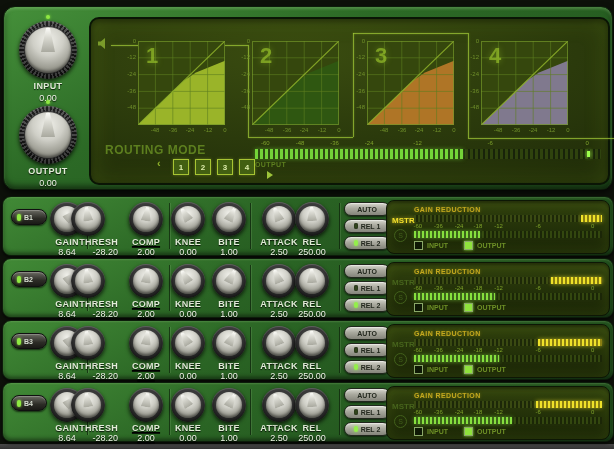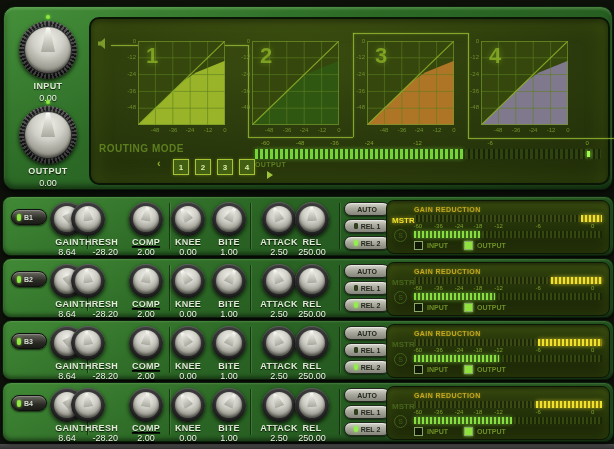--- a/index.html
+++ b/index.html
@@ -70,21 +70,21 @@
   .yticks span,.xticks span{position:absolute;font-size:6px;color:#6f8f2a;}
   .yticks span{left:0;width:12px;text-align:right;}
   .yticks span:nth-child(1){top:5px;} .yticks span:nth-child(2){top:21px;}
   .yticks span:nth-child(3){top:38px;} .yticks span:nth-child(4){top:55px;}
   .yticks span:nth-child(5){top:71px;}
   .xticks span{top:94px;width:22px;text-align:center;}
   .xticks span:nth-child(1){left:20px;} .xticks span:nth-child(2){left:38px;}
   .xticks span:nth-child(3){left:55px;} .xticks span:nth-child(4){left:73px;}
   .xticks span:nth-child(5){left:90px;}
 
-  .routing-label{position:absolute;left:8px;top:124px;font-size:10px;font-weight:bold;color:#5d7f1f;letter-spacing:.5px;}
+  .routing-label{position:absolute;left:14px;top:124px;font-size:12px;font-weight:bold;color:#5d7f1f;letter-spacing:.5px;}
   .mode-box{position:absolute;left:10px;top:137px;width:100px;height:17px;background:#16270b;border:1px solid #9ab85a;border-radius:3px;
     color:#dfe9d2;font-size:9px;display:flex;align-items:center;justify-content:center;box-shadow:inset 0 1px 3px rgba(0,0,0,.8);}
   .chain{position:absolute;left:78px;top:136px;width:96px;height:28px;}
   .chain-box{position:absolute;top:4px;width:14px;height:14px;border:1px solid #a7c433;background:rgba(90,130,25,.55);
     color:#dcecaa;font-size:8px;font-weight:bold;display:flex;align-items:center;justify-content:center;box-shadow:0 0 3px rgba(167,196,51,.45);}
   .chain-box:nth-of-type(1){left:4px;} .chain-box:nth-of-type(2){left:26px;}
   .chain-box:nth-of-type(3){left:48px;} .chain-box:nth-of-type(4){left:70px;}
   .chain-entry{position:absolute;left:66px;top:138px;color:#8fb32a;font-size:11px;font-weight:bold;}
   .chain-exit{position:absolute;left:176px;top:152px;width:0;height:0;border-left:6px solid #9dc43a;border-top:4px solid transparent;border-bottom:4px solid transparent;}
 

